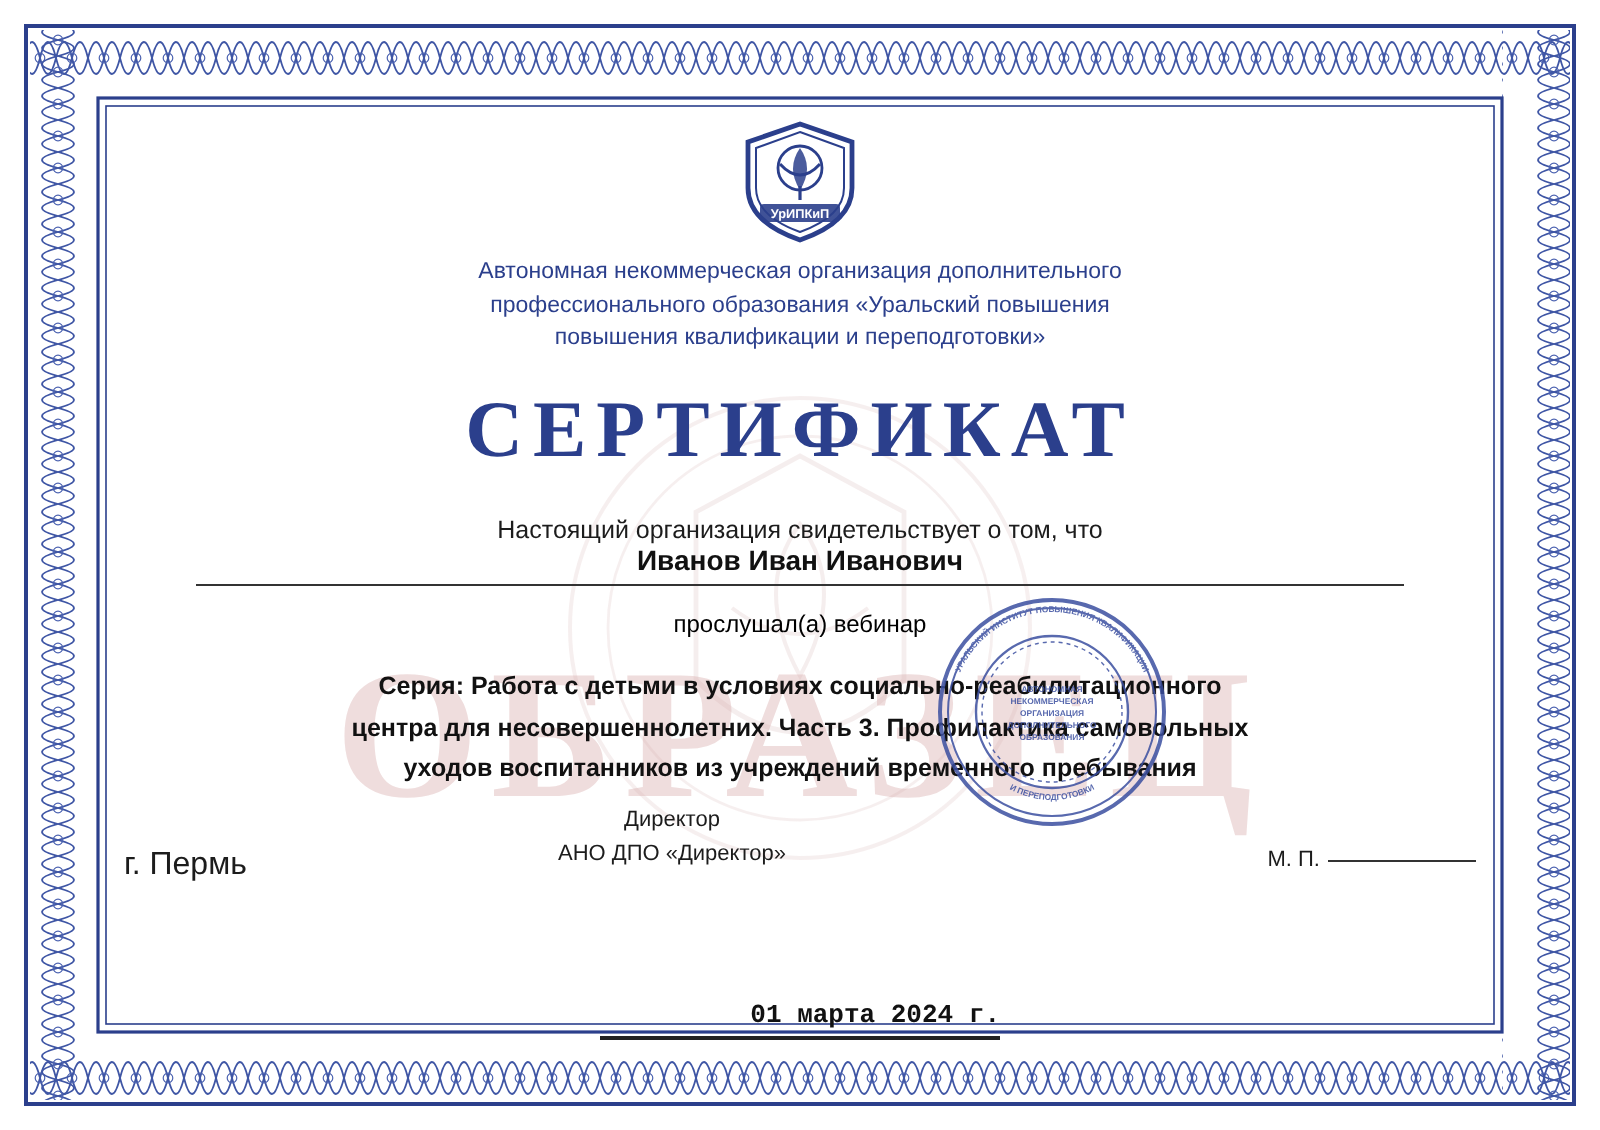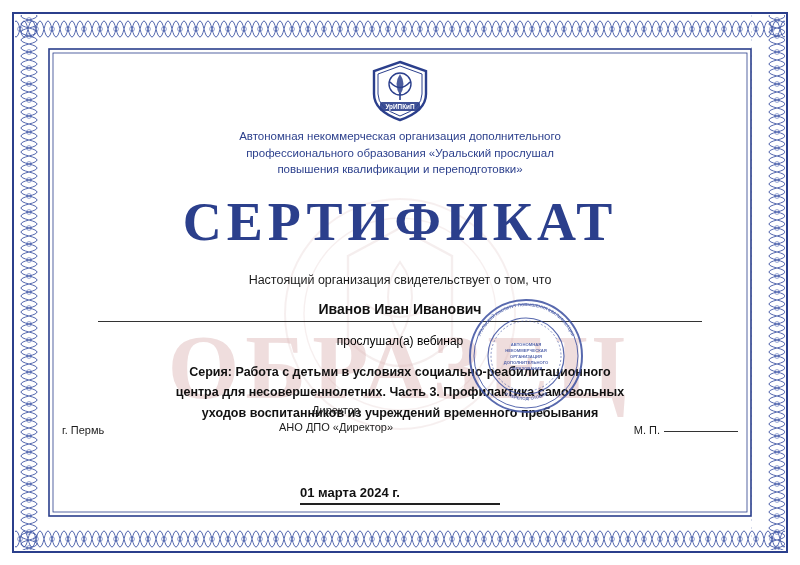--- a/index.html
+++ b/index.html
@@ -73,36 +73,36 @@
     margin-top: 6px;
     font-size: 11.5px;
     font-weight: normal;
     color: #2b3f8c;
     line-height: 1.45;
     padding: 0 70px;
   }
 
   .title {
     margin-top: 16px;
-    font-size: 54px;
+    font-size: 40px;
     font-weight: bold;
     color: #2b3f8c;
     letter-spacing: 5px;
     font-family: "Liberation Serif", serif;
     line-height: 1.05;
   }
 
   .subtitle {
     margin-top: 22px;
     font-size: 12.5px;
     color: #1c1c1c;
   }
 
   .name-block {
-    margin-top: 14px;
+    margin-top: 0;
     padding: 0 42px;
   }
   .name-text {
     font-size: 14px;
     font-weight: bold;
     color: #111111;
     padding-bottom: 4px;
   }
   .name-rule {
     height: 1px;
@@ -130,21 +130,21 @@
     position: absolute;
     left: 0;
     top: 338px;
     width: 688px;
     height: 52px;
   }
   .city {
     position: absolute;
     left: 6px;
     top: 30px;
-    font-size: 11px;
+    font-size: 16px;
     color: #1c1c1c;
   }
   .director {
     position: absolute;
     left: 170px;
     top: 8px;
     width: 220px;
     font-size: 11px;
     color: #1c1c1c;
     line-height: 1.5;
@@ -173,24 +173,25 @@
     width: 688px;
     text-align: center;
     font-size: 10.5px;
     color: #444444;
   }
 
   
   .date-block {
     position: absolute;
     left: 50%;
-    top: 429px;
+    top: 444px;
     transform: translateX(-50%);
     width: 200px;
-    text-align: left;
+    text-align: right;
+    font-family: Liberation Mono, monospace;
   }
   .date-text {
     font-size: 13px;
     font-weight: bold;
     color: #111111;
     padding-bottom: 3px;
   }
   .date-rule {
     height: 1.5px;
     background: #222222;
@@ -267,21 +268,21 @@
         <path d="M31 14 Q38 24 31 35 Q24 24 31 14 Z" fill="#2b3f8c" opacity="0.85"></path>
         <path d="M21 22 Q31 33 41 22" fill="none" stroke="#2b3f8c" stroke-width="1.5"></path>
         <path d="M31 33 L31 40" stroke="#2b3f8c" stroke-width="1.6"></path>
         <rect x="11" y="42" width="40" height="9" rx="2" fill="#2b3f8c" opacity="0.9"></rect>
         <text x="31" y="49" text-anchor="middle" fill="#ffffff" font-size="6.4" font-family="Liberation Sans, sans-serif" font-weight="bold">УрИПКиП</text>
       </svg>
     </div>
 
     <div class="org-name">
       <div>Автономная некоммерческая организация дополнительного</div>
-      <div>профессионального образования «Уральский прослушал</div>
+      <div>профессионального образования «Уральский повышения</div>
       <div>повышения квалификации и переподготовки»</div>
     </div>
 
     <div class="title">СЕРТИФИКАТ</div>
 
     <div class="subtitle">Настоящий организация свидетельствует о том, что</div>
 
     <div class="name-block">
       <div class="name-text">Иванов Иван Иванович</div>
       <div class="name-rule"></div>

